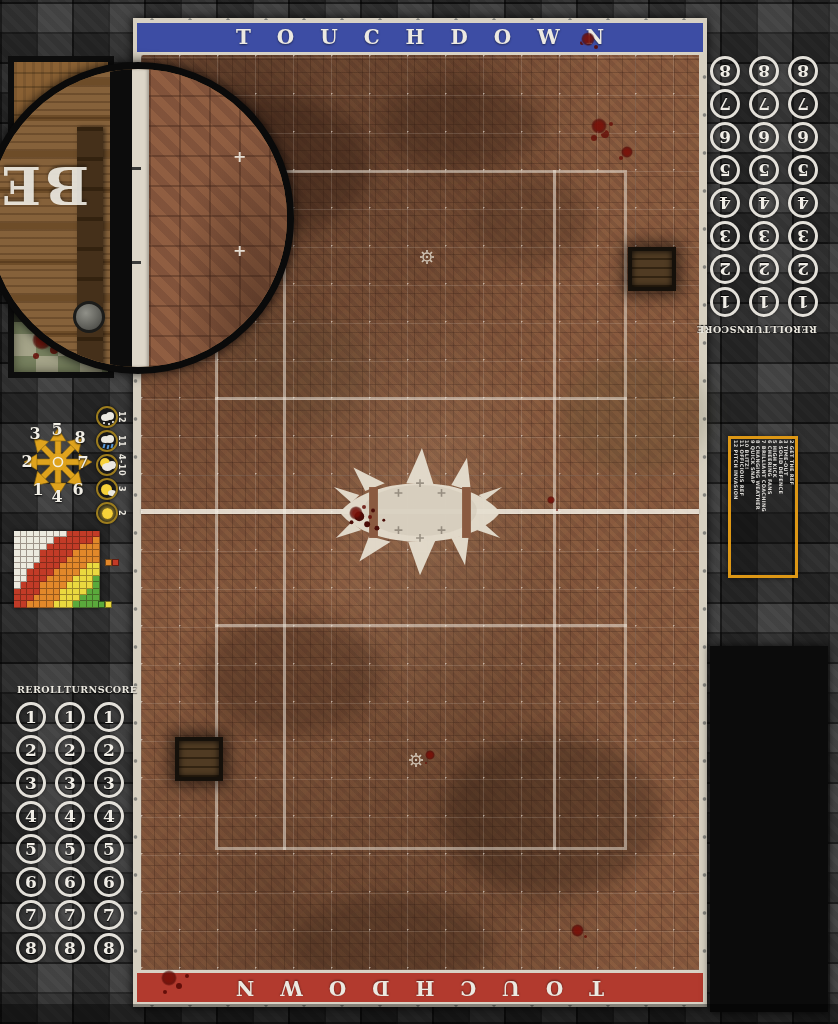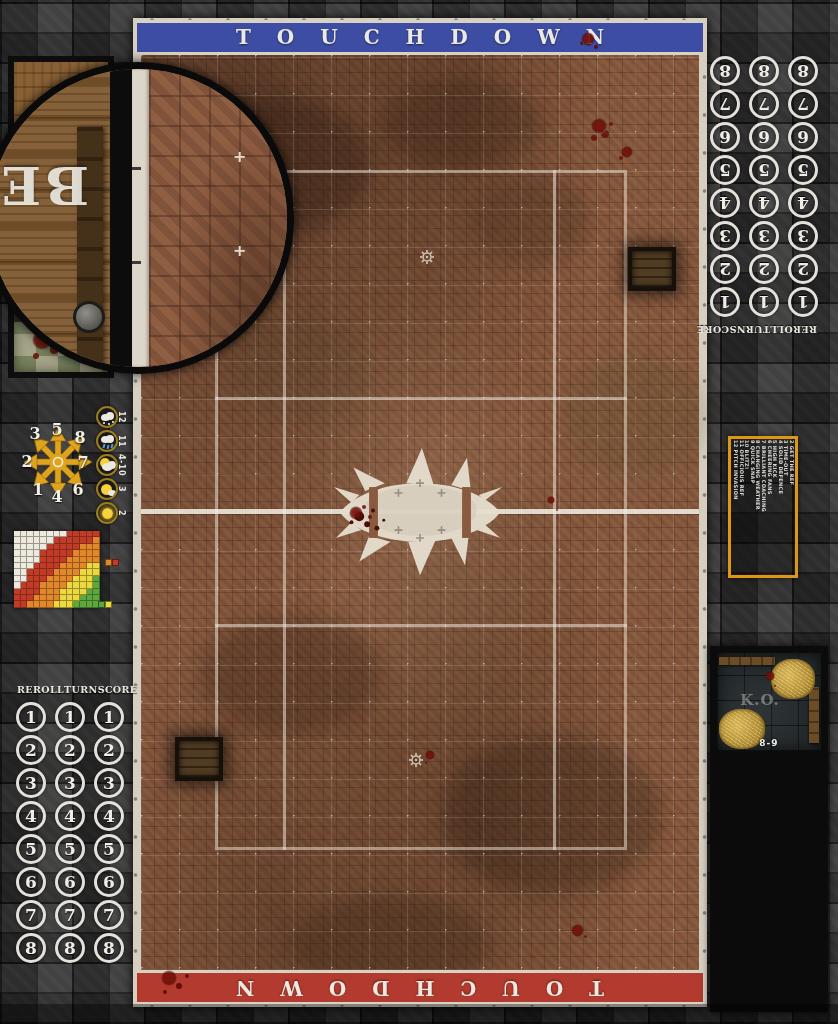--- a/index.html
+++ b/index.html
@@ -630,25 +630,16 @@
         <div class="ko-line">7 BRILLIANT COACHING</div>
         <div class="ko-line">8 CHANGING WEATHER</div>
         <div class="ko-line">9 QUICK SNAP</div>
         <div class="ko-line">10 BLITZ!</div>
         <div class="ko-line">11 OFFICIOUS REF</div>
         <div class="ko-line">12 PITCH INVASION</div>
       </div>
   </div>
 
   <div class="dugout-br">
-    <div class="sec sec-ko">
-      <div class="plank" style="left:2px;top:4px;width:56px;height:8px;"></div>
-      <div class="plank v" style="right:2px;top:34px;width:10px;height:56px;"></div>
-      <div class="hay" style="right:6px;top:6px;width:44px;height:40px;"></div>
-      <div class="hay" style="left:2px;top:56px;width:46px;height:40px;"></div>
-      <div class="blood" style="left:48px;top:18px;width:10px;height:10px;box-shadow:5px 10px 0 -4px rgba(120,16,8,.85);"></div>
-      <div class="sec-label ko-label">K.O.</div>
-      <div class="sec-range">8-9</div>
-    </div>
   </div>
 
   <div class="floor-shadow"></div>
 </div>
 
 </body></html>

